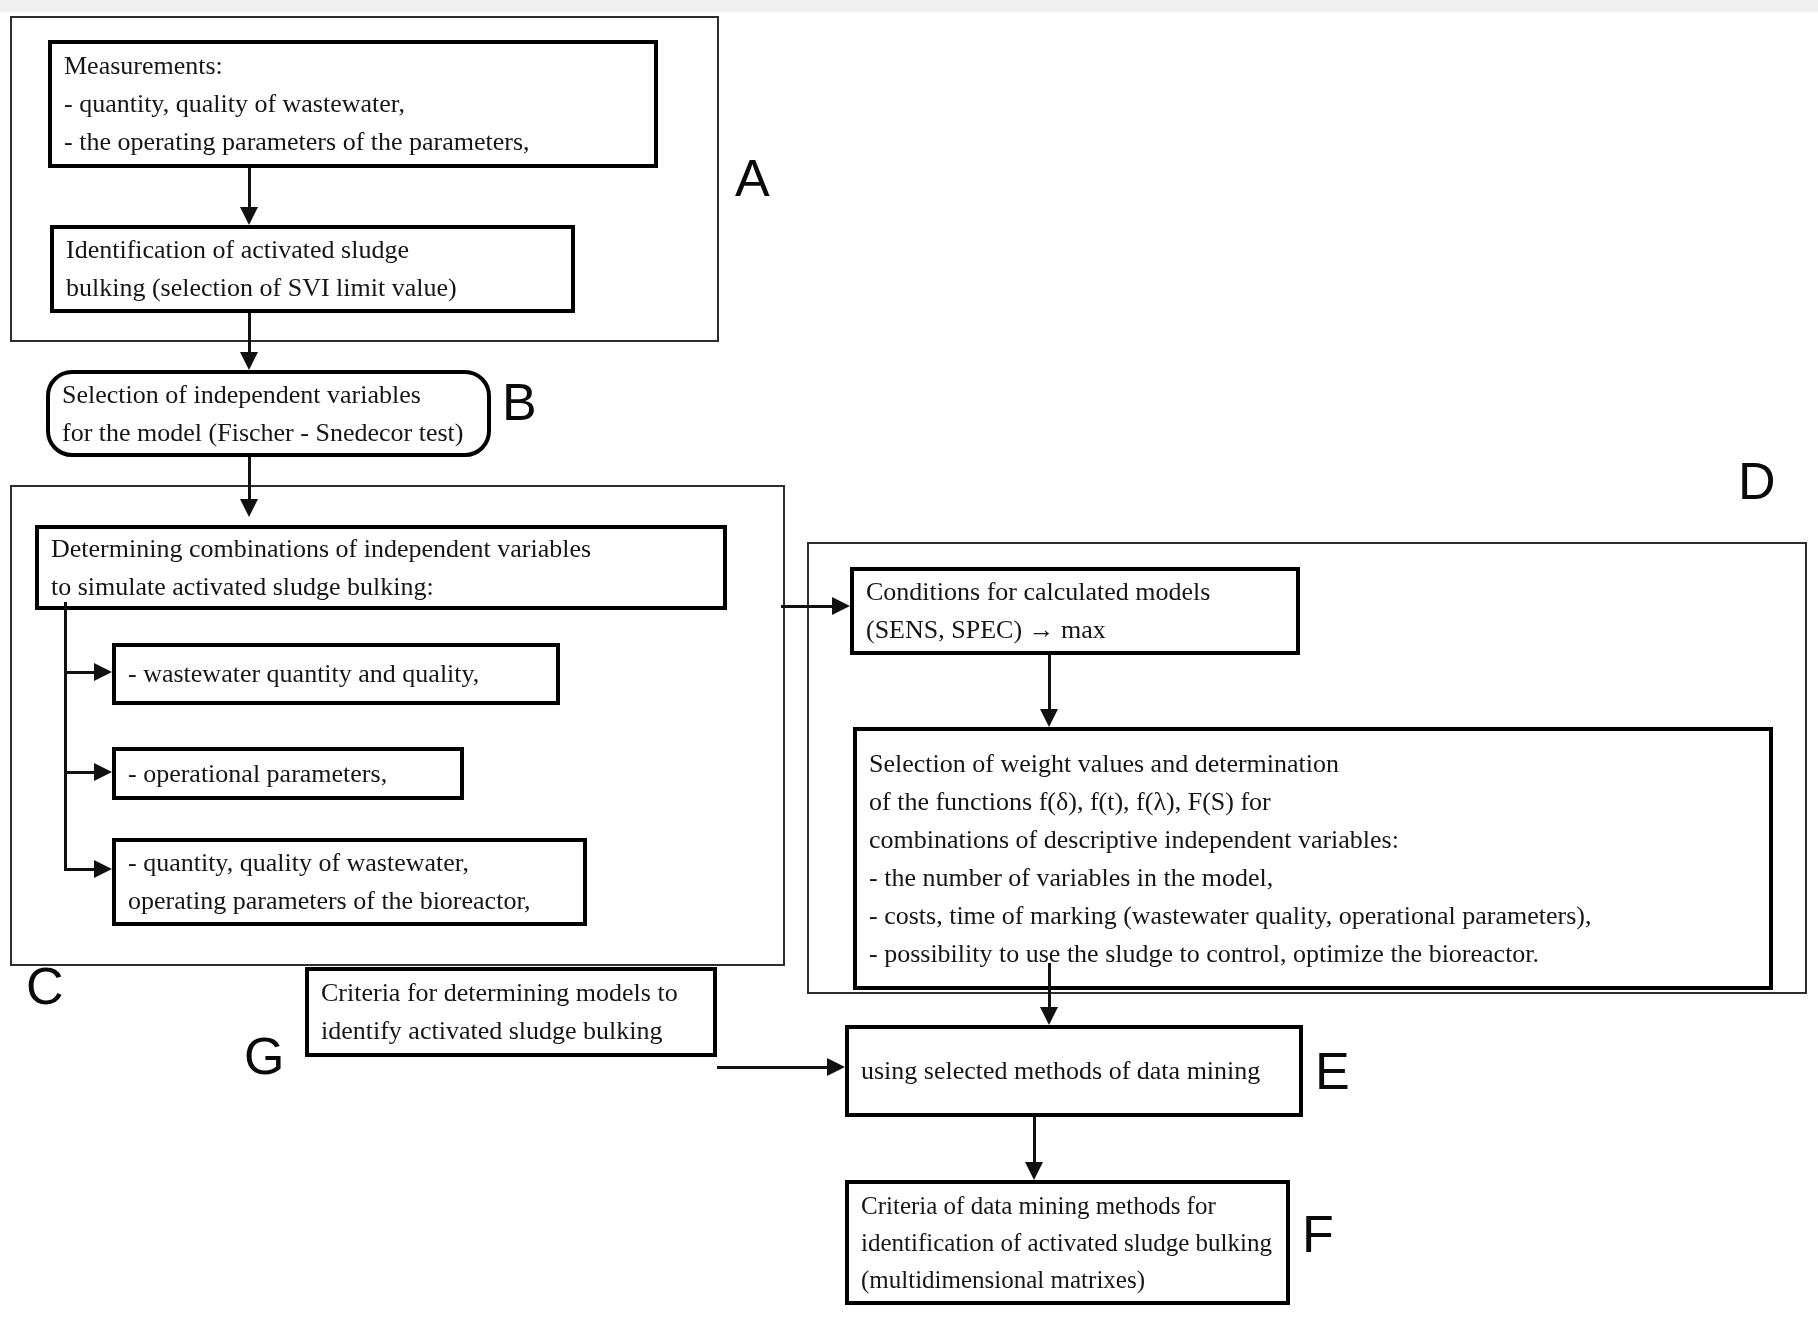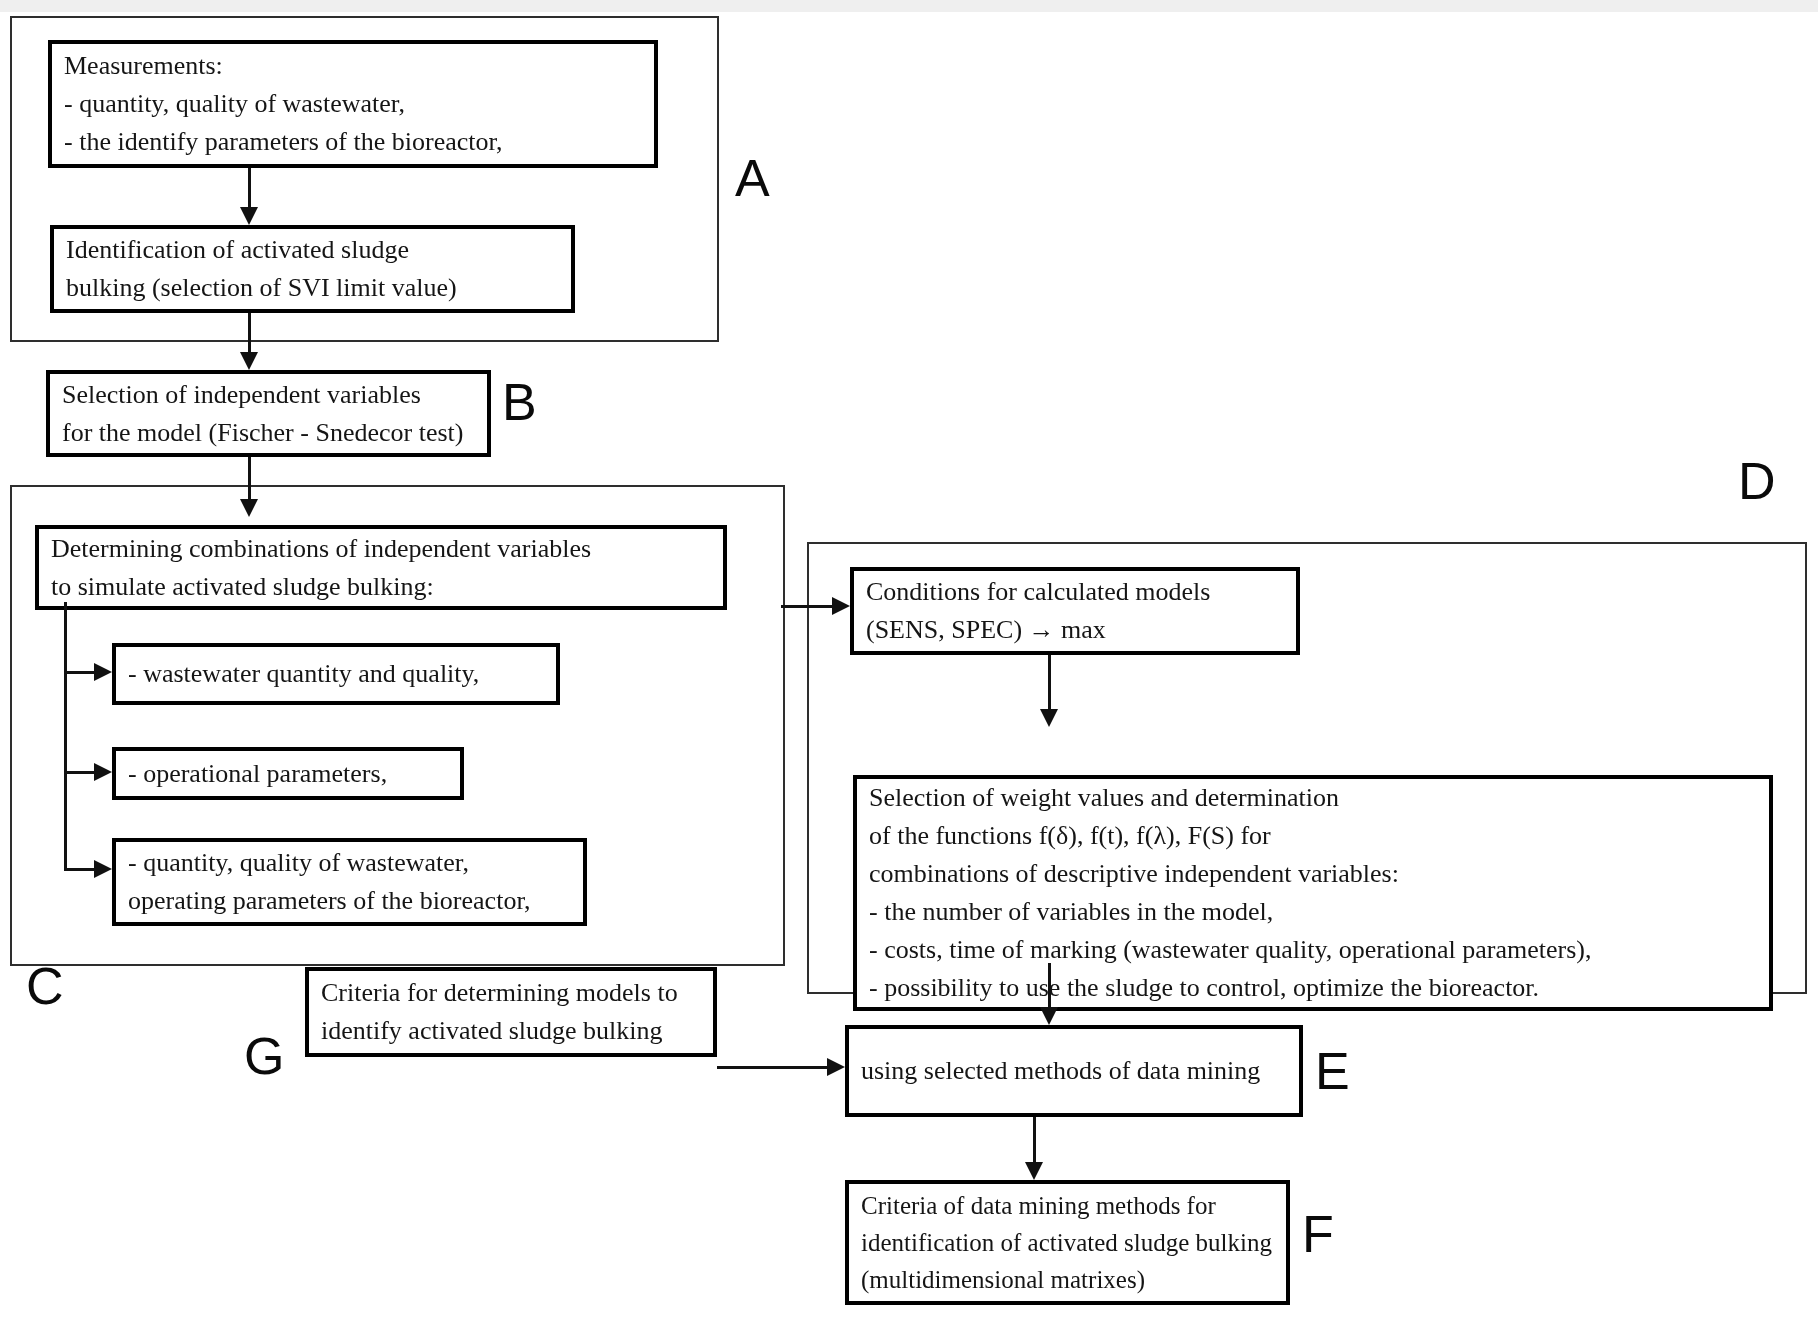--- a/index.html
+++ b/index.html
@@ -70,29 +70,29 @@
   <div class="seclabel" style="left:502px;top:376px;">B</div>
   <div class="seclabel" style="left:26px;top:960px;">C</div>
   <div class="seclabel" style="left:1738px;top:455px;">D</div>
   <div class="seclabel" style="left:1315px;top:1045px;">E</div>
   <div class="seclabel" style="left:1302px;top:1208px;">F</div>
   <div class="seclabel" style="left:244px;top:1030px;">G</div>
 
   <div class="node" style="left:48px;top:40px;width:610px;height:128px;">
     <div class="ln">Measurements:</div>
     <div class="ln">- quantity, quality of wastewater,</div>
-    <div class="ln">- the identify parameters of the bioreactor,</div>
+    <div class="ln">- the operating parameters of the parameters,</div>
   </div>
 
   <div class="node" style="left:50px;top:225px;width:525px;height:88px;">
     <div class="ln">Identification of activated sludge</div>
     <div class="ln">bulking (selection of SVI limit value)</div>
   </div>
 
-  <div class="node" style="left:46px;top:370px;width:445px;height:87px;">
+  <div class="node" style="left:46px;top:370px;width:445px;height:87px;border-radius:26px;">
     <div class="ln">Selection of independent variables</div>
     <div class="ln">for the model (Fischer - Snedecor test)</div>
   </div>
 
   <div class="node" style="left:35px;top:525px;width:692px;height:85px;">
     <div class="ln">Determining combinations of independent variables</div>
     <div class="ln">to simulate activated sludge bulking:</div>
   </div>
 
   <div class="node" style="left:112px;top:643px;width:448px;height:62px;">
@@ -106,21 +106,21 @@
   <div class="node" style="left:112px;top:838px;width:475px;height:88px;">
     <div class="ln">- quantity, quality of wastewater,</div>
     <div class="ln">operating parameters of the bioreactor,</div>
   </div>
 
   <div class="node" style="left:850px;top:567px;width:450px;height:88px;">
     <div class="ln">Conditions for calculated models</div>
     <div class="ln">(SENS, SPEC) → max</div>
   </div>
 
-  <div class="node" style="left:853px;top:727px;width:920px;height:236px;margin-top:48px;">
+  <div class="node" style="left:853px;top:727px;width:920px;height:263px;">
     <div class="ln">Selection of weight values and determination</div>
     <div class="ln">of the functions f(δ), f(t), f(λ), F(S) for</div>
     <div class="ln">combinations of descriptive independent variables:</div>
     <div class="ln">- the number of variables in the model,</div>
     <div class="ln">- costs, time of marking (wastewater quality, operational parameters),</div>
     <div class="ln">- possibility to use the sludge to control, optimize the bioreactor.</div>
   </div>
 
   <div class="node" style="left:305px;top:967px;width:412px;height:90px;">
     <div class="ln">Criteria for determining models to</div>

